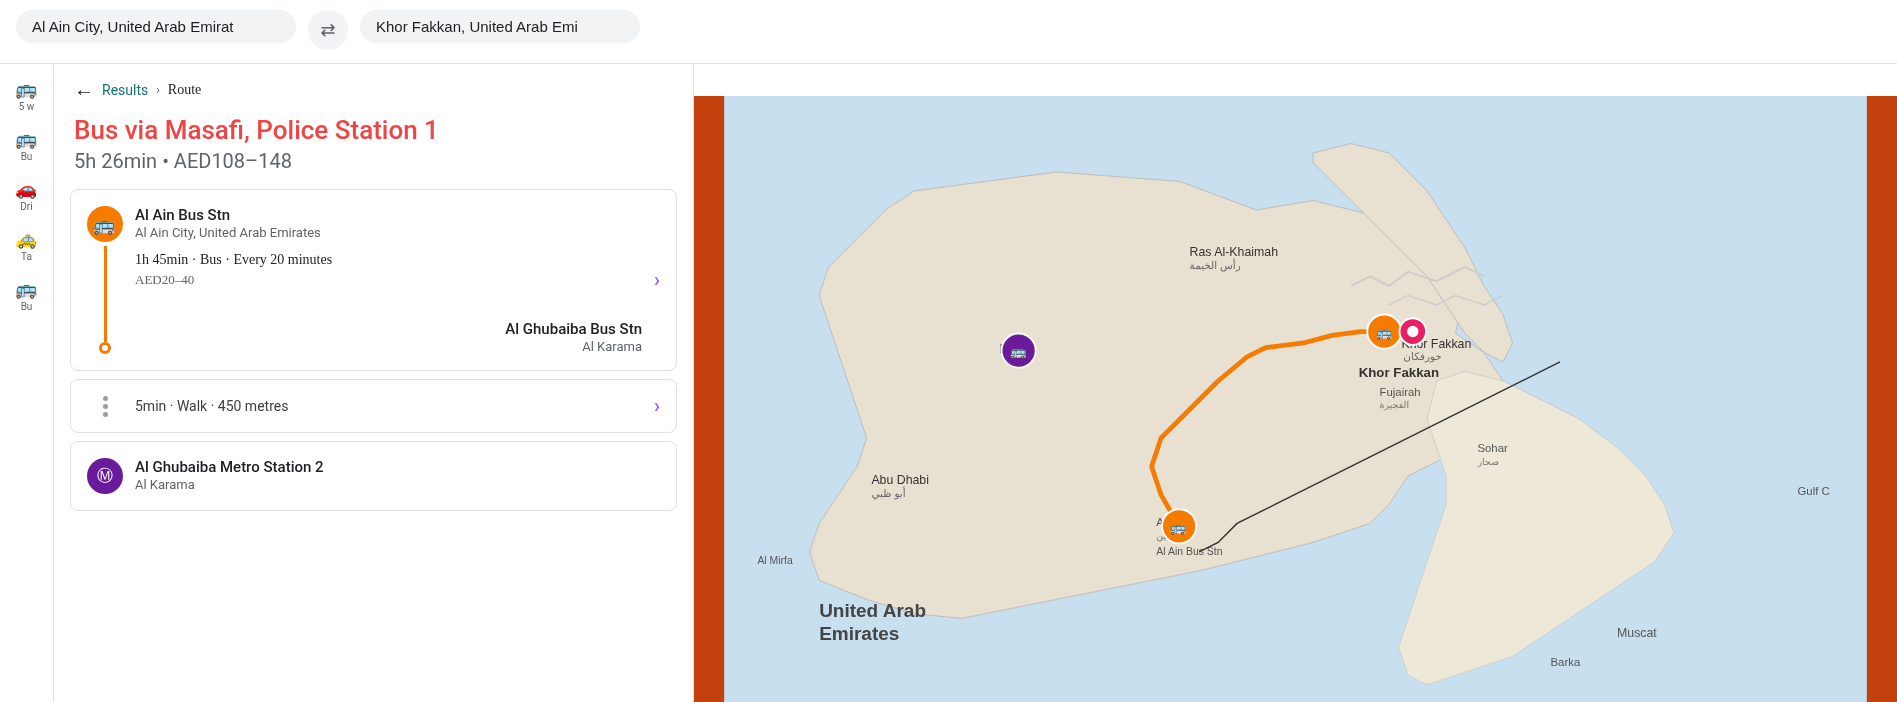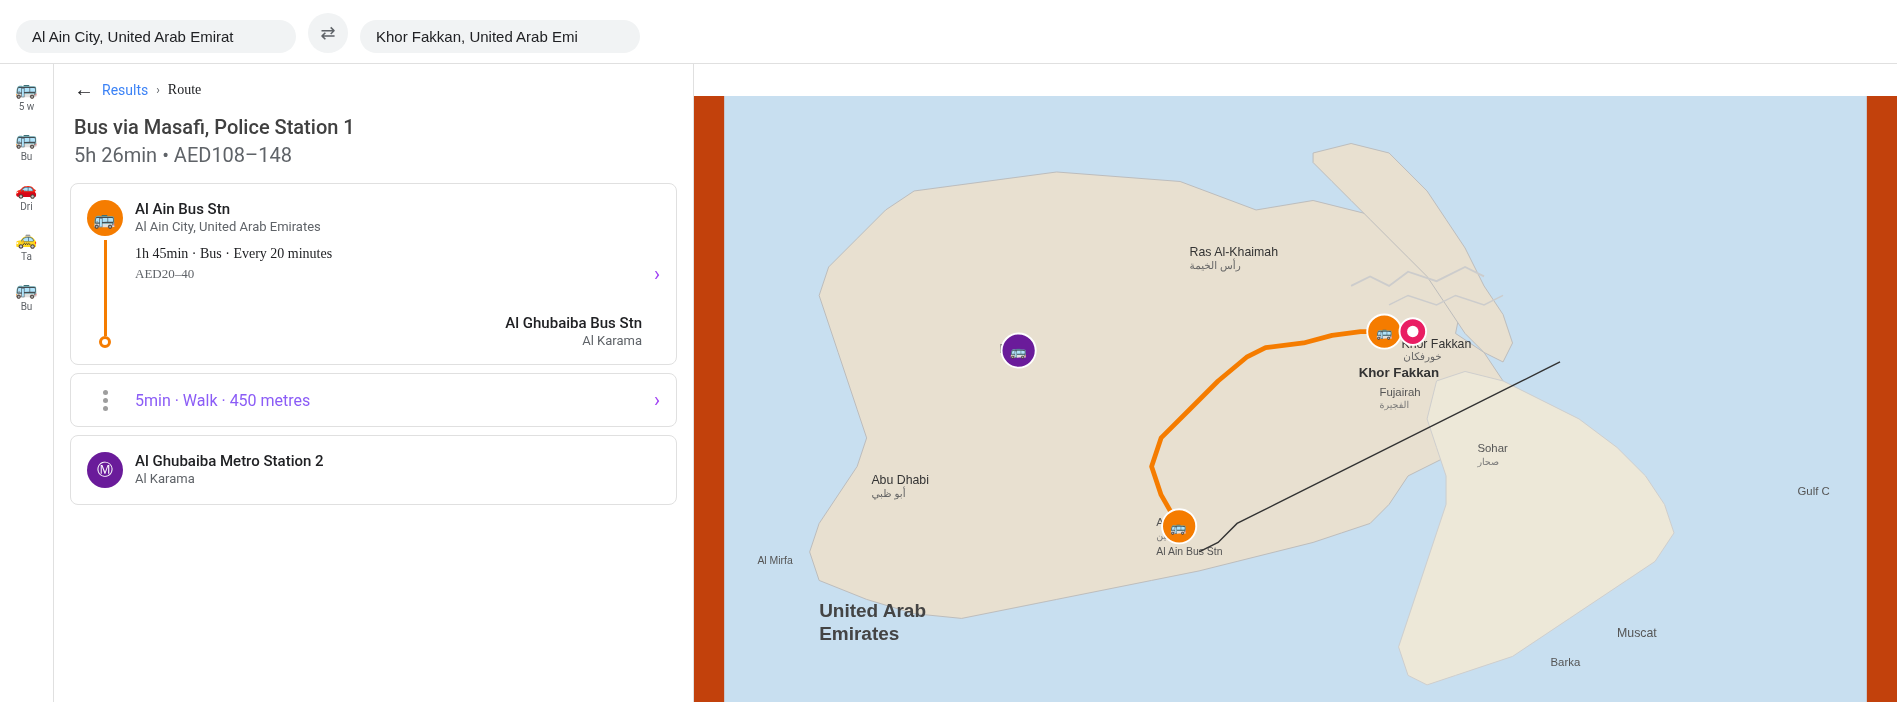--- a/index.html
+++ b/index.html
@@ -1,21 +1,21 @@
 <!DOCTYPE html>
 <html><head>
   <meta charset="utf-8">
   <style>
     * { box-sizing: border-box; margin: 0; padding: 0; }
     body { font-family: 'Roboto', Arial, sans-serif; background: #fff; width: 1897px; height: 702px; overflow: hidden; }
 
     
     .header {
       display: flex;
-      align-items: flex-end;
+      align-items: flex-start;
       padding: 10px 16px;
       background: #fff;
       border-bottom: 1px solid #e0e0e0;
       height: 64px;
       gap: 12px;
     }
     .header-input {
       background: #f1f3f4;
       border: none;
       border-radius: 24px;
@@ -94,42 +94,42 @@
     .breadcrumb .back-btn {
       cursor: pointer;
       font-size: 20px;
       color: #202124;
       background: none;
       border: none;
       display: flex;
       align-items: center;
     }
     .breadcrumb .results-link {
-      color: #3b82f6;
+      color: #0f766e;
       cursor: pointer;
       text-decoration: none;
     }
     .breadcrumb .chevron {
       color: #5f6368;
       font-size: 12px;
     }
     .breadcrumb .current {
       color: #202124;
       font-weight: 500;
       font-family: Liberation Serif, serif;
     }
 
     
     .route-title-section {
       padding: 4px 20px 16px;
     }
     .route-title {
-      font-size: 20px;
+      font-size: 26px;
       font-weight: 500;
-      color: #404040;
+      color: #ef4444;
       margin-bottom: 4px;
     }
     .route-meta {
       font-size: 20px;
       color: #5f6368;
     }
 
     
     .route-segments {
       padding: 0 16px;
@@ -248,22 +248,22 @@
       width: 36px;
     }
     .walk-dot {
       width: 5px;
       height: 5px;
       border-radius: 50%;
       background: #9e9e9e;
     }
     .walk-text {
       flex: 1;
-      font-size: 16px;
-      color: #8b5cf6;
+      font-size: 14px;
+      color: #404040;
     }
     .walk-chevron {
       color: #a142f4;
       font-size: 20px;
     }
 
     
     .metro-segment {
       background: #fff;
       border: 1px solid #e0e0e0;

